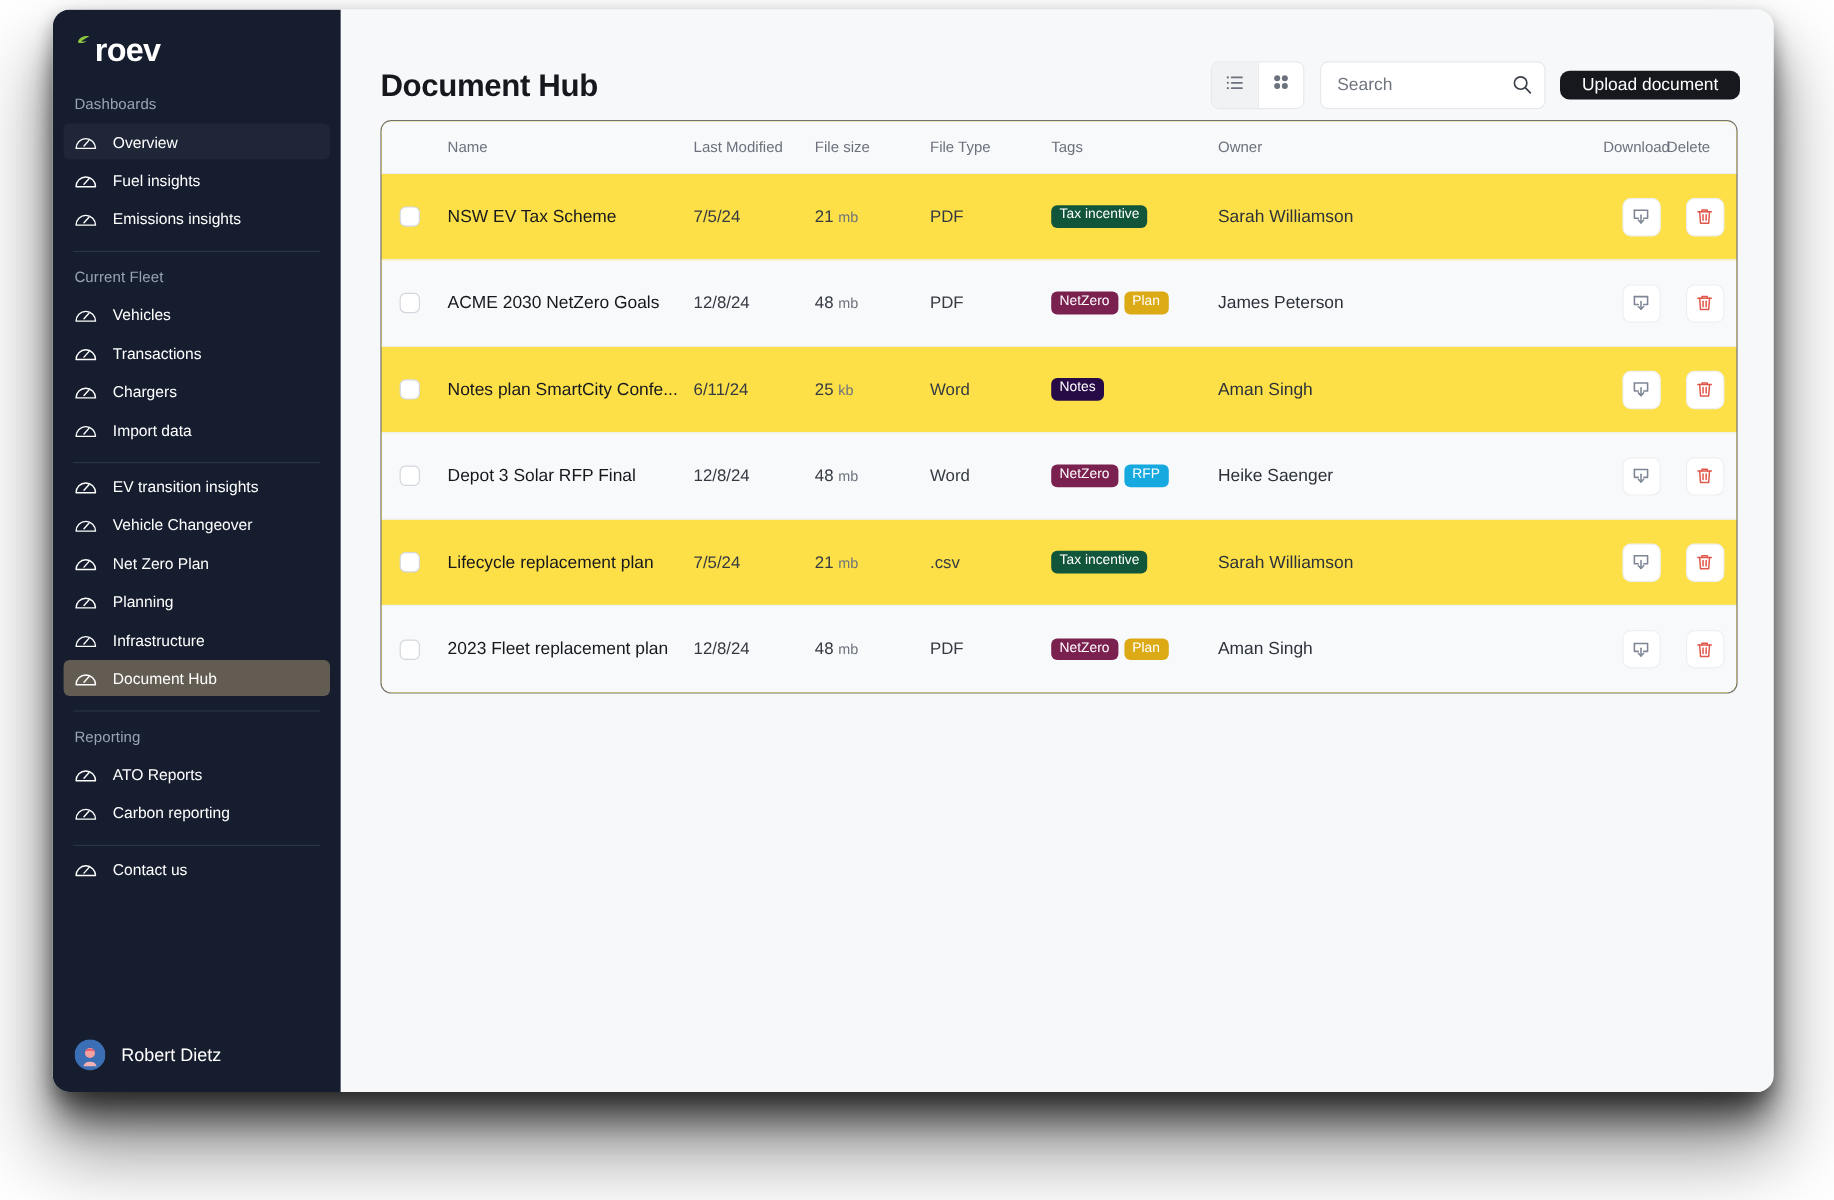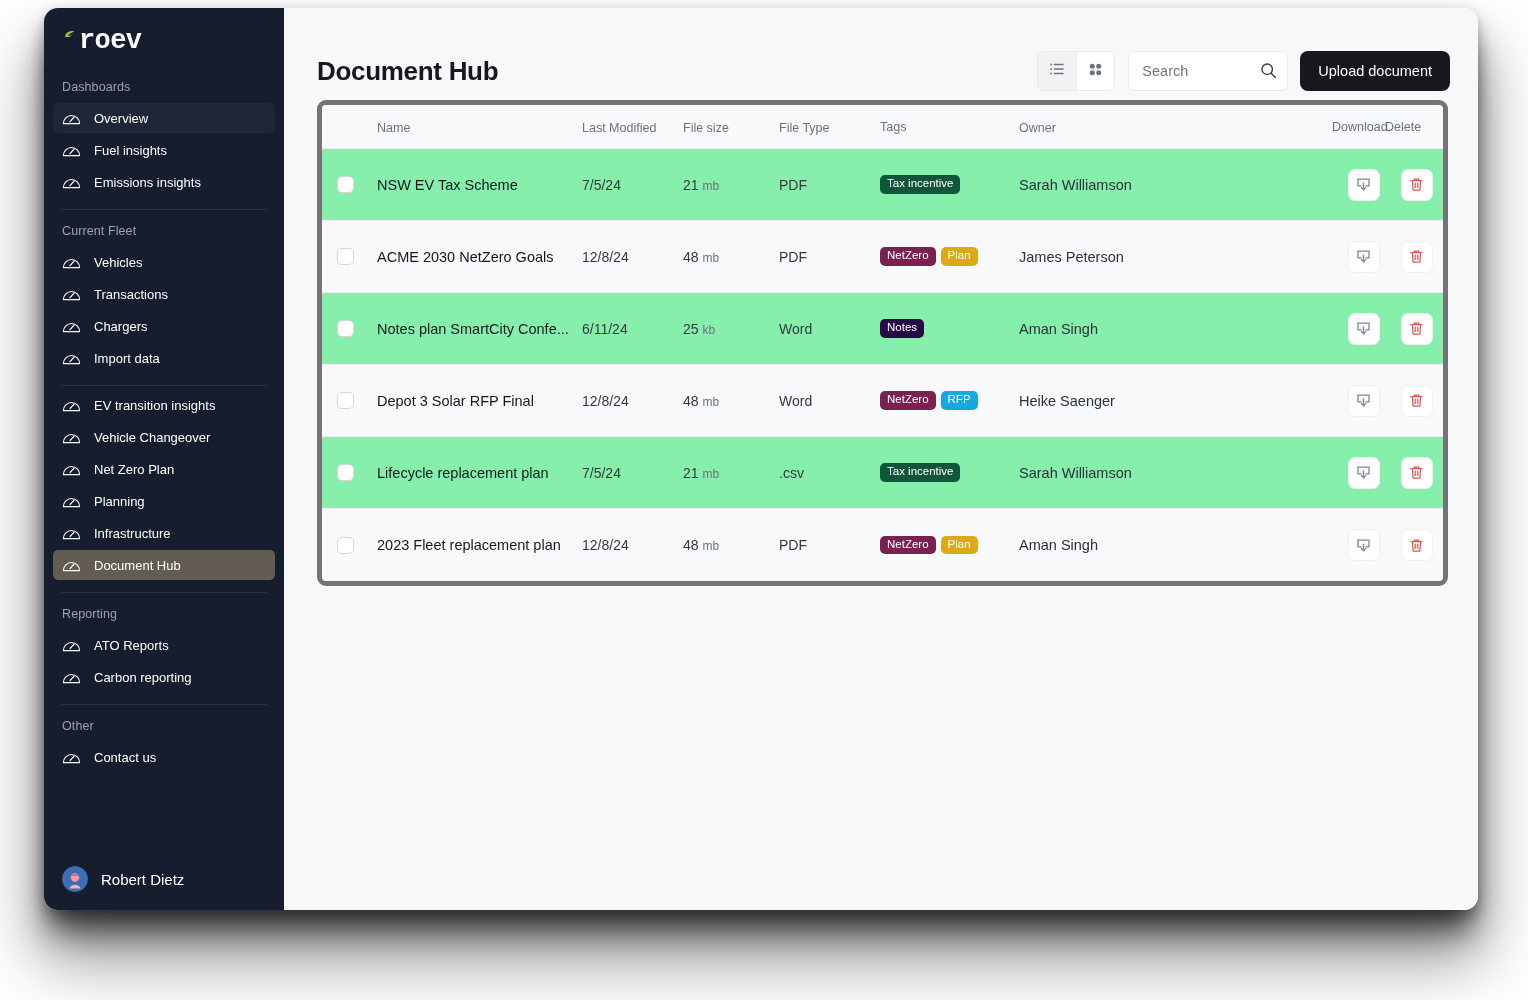--- a/index.html
+++ b/index.html
@@ -34,23 +34,22 @@
     flex: 0 0 240px;
     background: #151d2e;
     padding: 0 0 0 0;
     position: relative;
     color: #ffffff;
   }
 
   .logo-wrap {
     padding: 20px 0 14px 18px;
     display: flex;
-    align-items: flex-start;
+    align-items: center;
     height: 62px;
-    font-family: Liberation Mono, monospace;
   }
   .logo-mark { display: flex; align-items: flex-start; }
   .logo-text {
     font-size: 27px;
     font-weight: bold;
     letter-spacing: -0.6px;
     color: #ffffff;
     line-height: 1;
     margin-left: 1px;
   }
@@ -143,21 +142,21 @@
     align-items: center;
     justify-content: center;
     cursor: pointer;
     background: #ffffff;
   }
   .view-btn.selected { background: #f1f2f4; }
   .view-btn + .view-btn { border-left: 1px solid #e6e8ec; }
 
   .search-box {
     position: relative;
-    width: 160px;
+    width: 188px;
     height: 40px;
     margin-right: 12px;
   }
   .search-box input {
     width: 100%;
     height: 100%;
     border: 1px solid #e6e8ec;
     border-radius: 7px;
     background: #ffffff;
     padding: 0 34px 0 13px;
@@ -167,37 +166,37 @@
     outline: none;
   }
   .search-box input::placeholder { color: #6f757f; }
   .search-icon-pos {
     position: absolute;
     right: 11px; top: 11px;
     pointer-events: none;
   }
 
   .upload-btn {
-    height: 40px;
+    height: 24px;
     background: #16181d;
     color: #ffffff;
     border: none;
     border-radius: 8px;
     padding: 0 18px;
     font-size: 14.5px;
     font-family: "Liberation Sans", sans-serif;
     cursor: pointer;
     white-space: nowrap;
   }
 
   
   #table-card {
     margin: 0 30px 0 33px;
-    background: #86efac;
-    border: 5px solid #737373;
+    background: #fde047;
+    border: 1px solid #737373;
     border-radius: 9px;
     overflow: hidden;
   }
 
   .trow {
     display: flex;
     align-items: center;
     height: 72px;
     padding: 0 0 0 15px;
   }
@@ -396,21 +395,20 @@
           <span class="nav-label">ATO Reports</span>
         </div>
         <div class="nav-item">
           <span class="gauge-icon"><svg width="19" height="15" viewBox="0 0 19 15" fill="none" stroke="#ffffff" stroke-width="1.15" stroke-linecap="round" stroke-linejoin="round">
               <path d="M1.4 12.6 A8.1 8.1 0 0 1 17.6 12.6 Z"></path>
               <line x1="12.1" y1="6.0" x2="8.0" y2="10.6"></line>
             </svg></span>
           <span class="nav-label">Carbon reporting</span>
         </div>
         <div class="nav-sep"></div>
-        <div class="nav-section-label">Other</div>
         <div class="nav-item">
           <span class="gauge-icon"><svg width="19" height="15" viewBox="0 0 19 15" fill="none" stroke="#ffffff" stroke-width="1.15" stroke-linecap="round" stroke-linejoin="round">
               <path d="M1.4 12.6 A8.1 8.1 0 0 1 17.6 12.6 Z"></path>
               <line x1="12.1" y1="6.0" x2="8.0" y2="10.6"></line>
             </svg></span>
           <span class="nav-label">Contact us</span>
         </div>
       </div>
 
     <div class="user-row">

